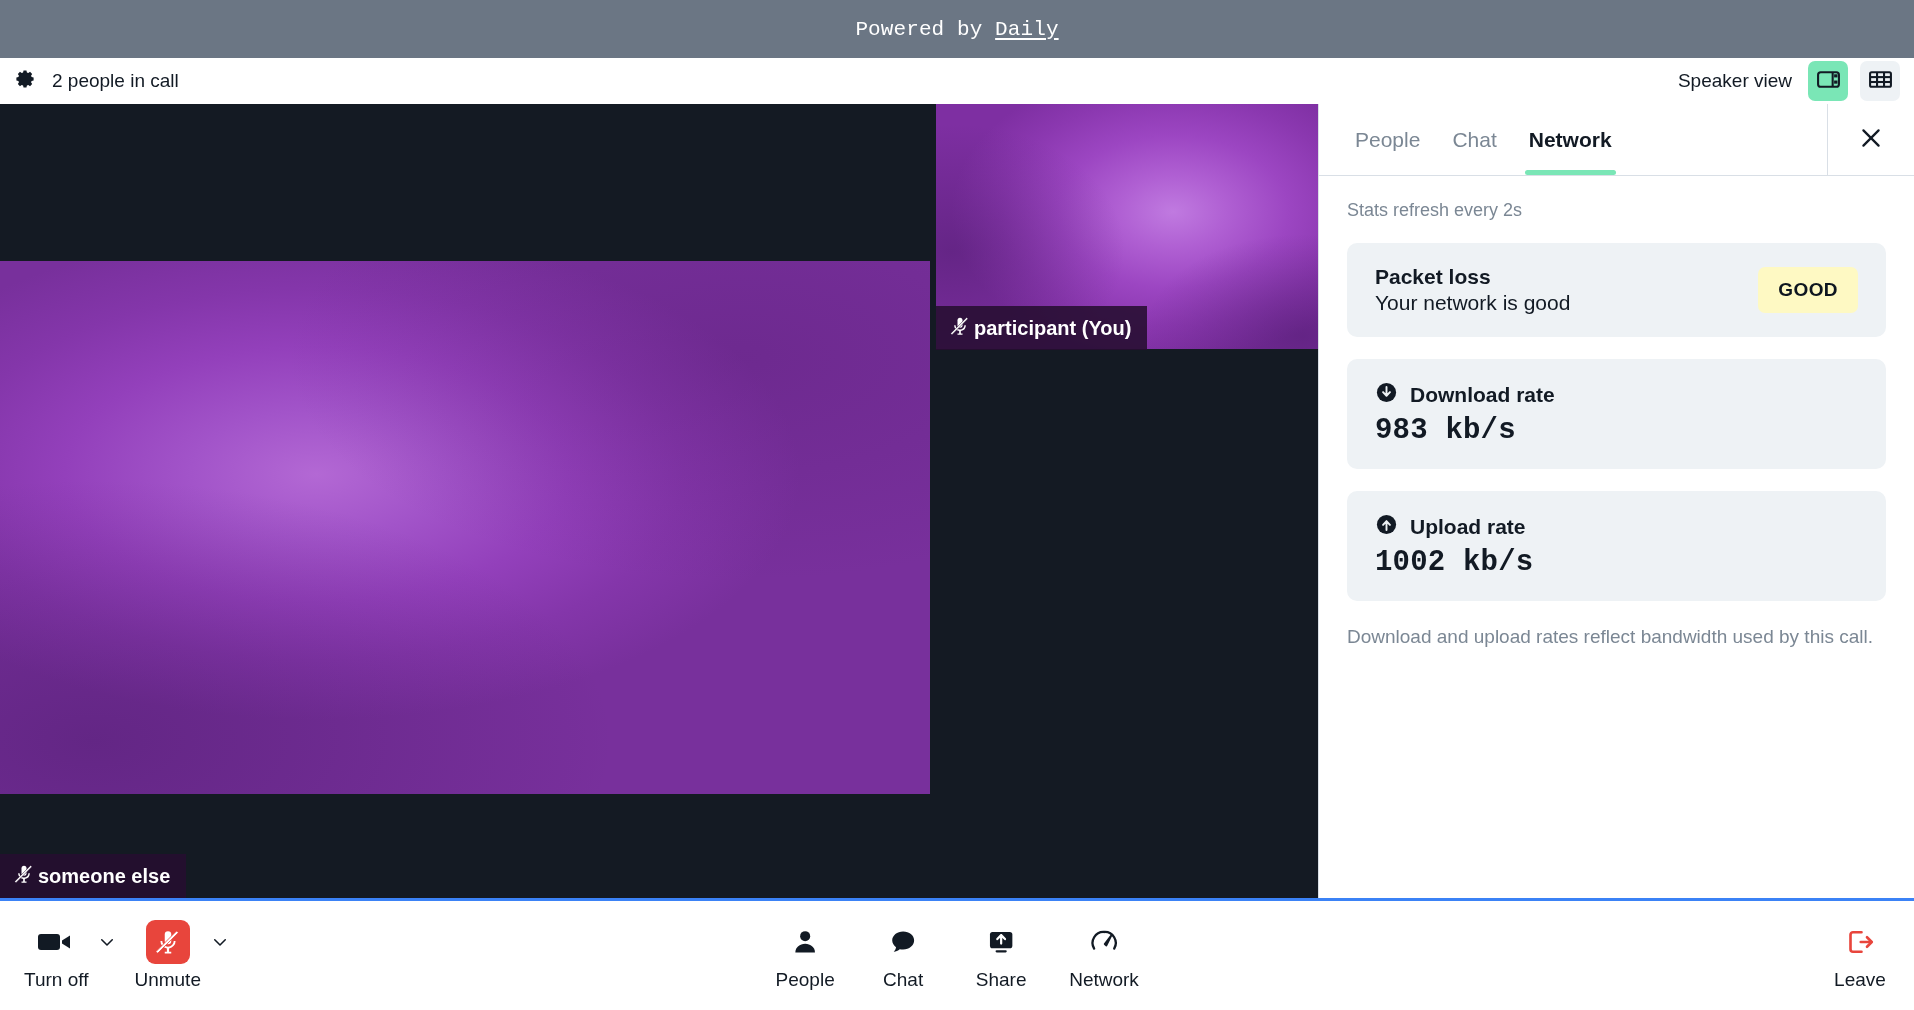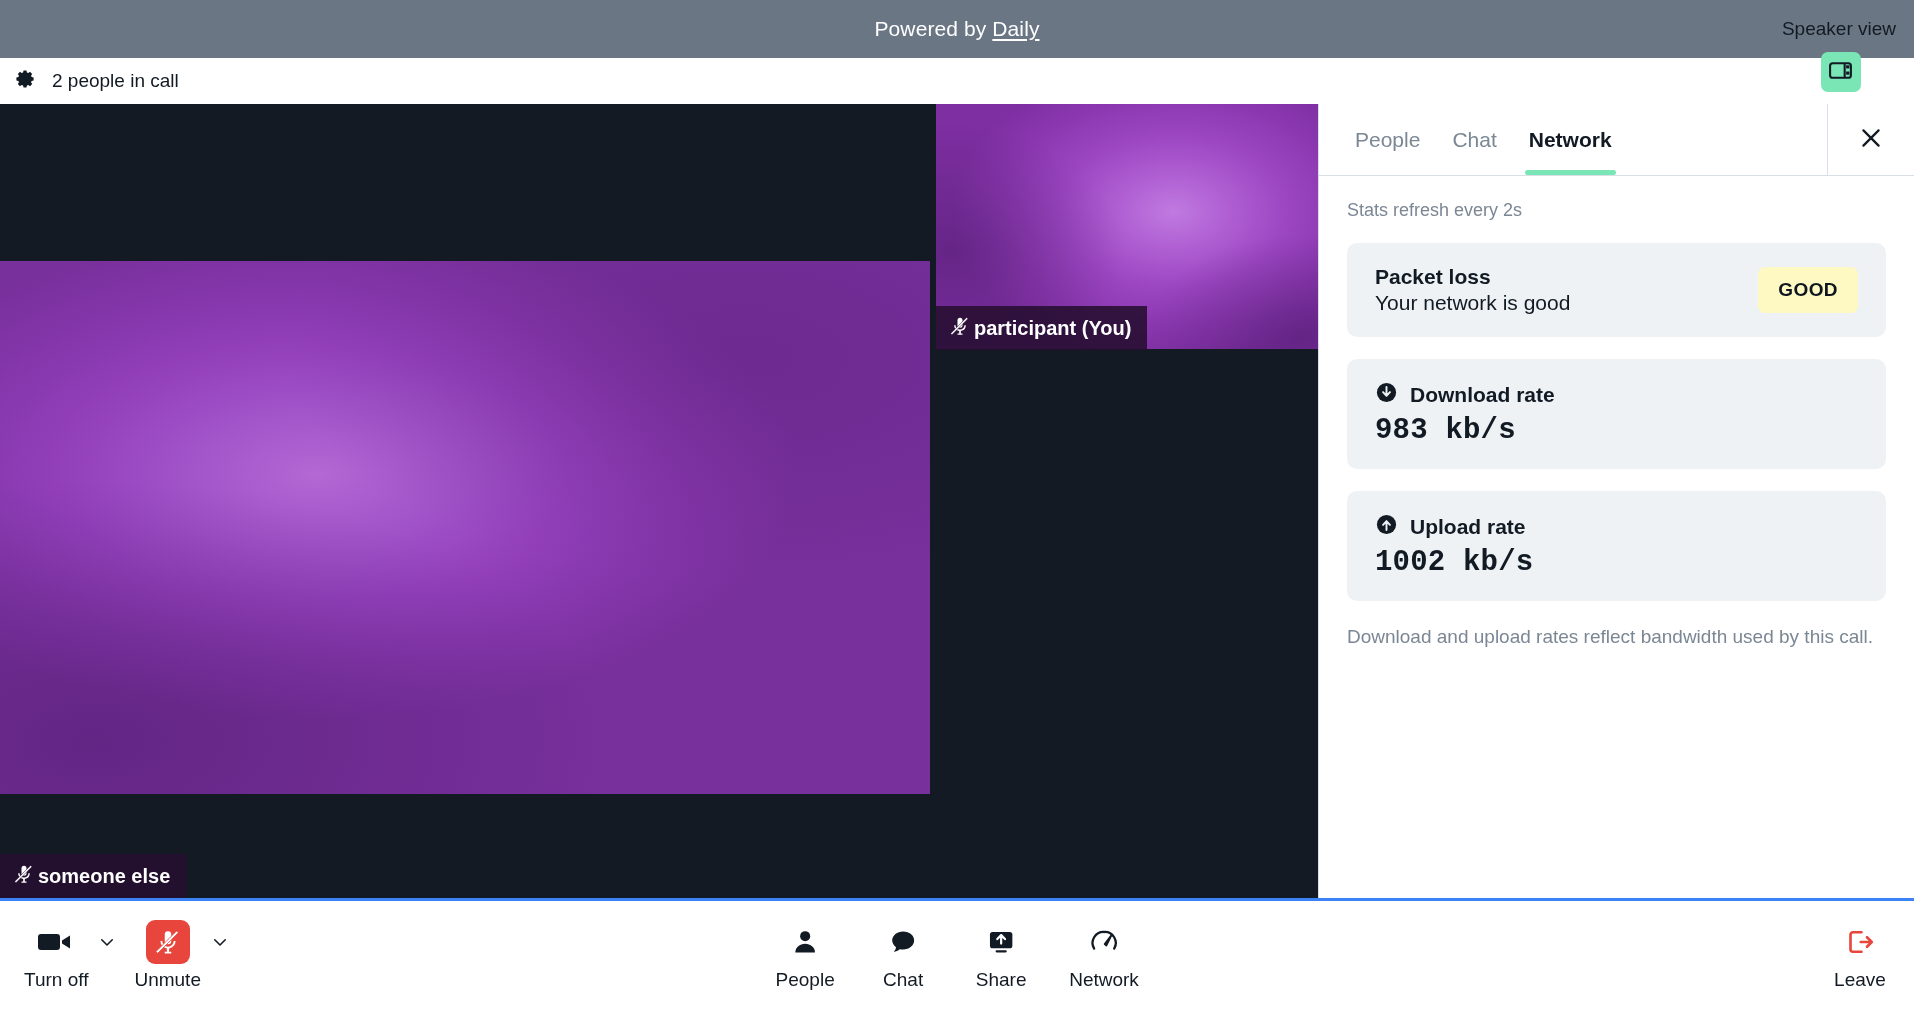--- a/index.html
+++ b/index.html
@@ -26,20 +26,21 @@
     background: #6b7684;
     display: flex;
     align-items: center;
     justify-content: center;
     flex: 0 0 58px;
   }
   .banner-text {
     color: #ffffff;
     font-size: 21px;
     letter-spacing: .1px;
+    font-family: Liberation Mono, monospace;
   }
   .banner-link {
     color: #ffffff;
     text-decoration: underline;
     text-underline-offset: 3px;
     cursor: pointer;
   }
 
   
   .topbar {
@@ -63,21 +64,20 @@
     background: none; border: none;
   }
   .people-count {
     font-size: 19px;
     color: #121a24;
   }
   .topbar-right {
     display: flex;
     align-items: center;
     gap: 12px;
-    flex-direction: column;
   }
   .view-label {
     font-size: 19px;
     color: #121a24;
     margin-right: 4px;
   }
   .view-btn {
     width: 40px; height: 40px;
     border-radius: 7px;
     display: flex; align-items: center; justify-content: center;

